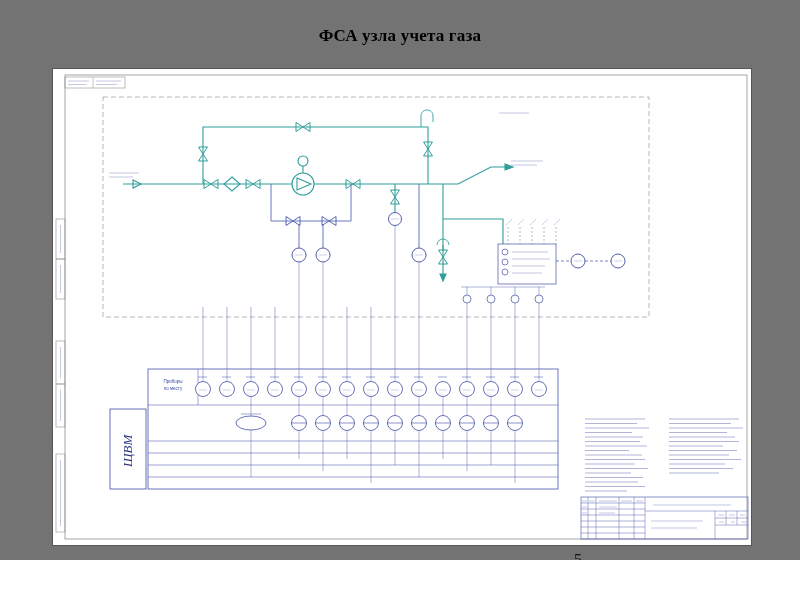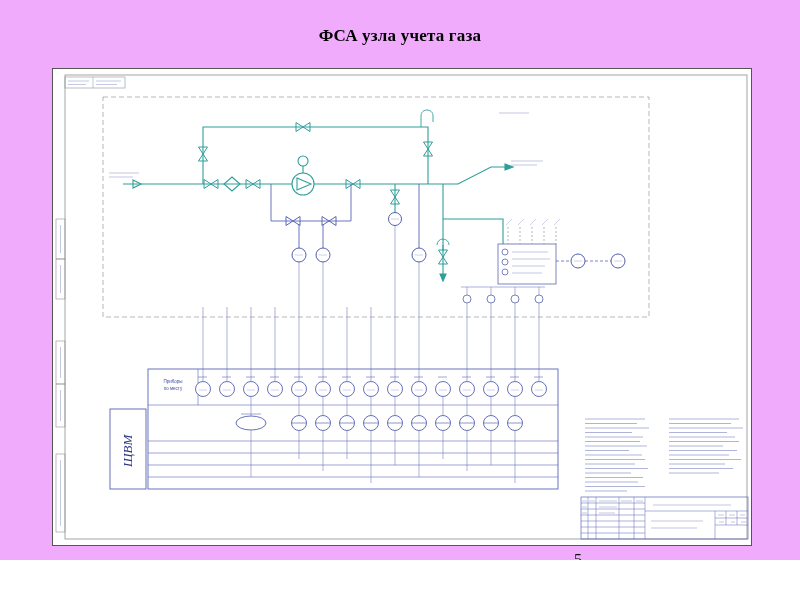--- a/index.html
+++ b/index.html
@@ -1,17 +1,17 @@
 <!DOCTYPE html>
 <html><head>
 <meta charset="utf-8">
 <style>
   html,body{margin:0;padding:0;background:#fff;}
   body{width:800px;height:600px;font-family:"Liberation Serif",serif;}
-  .slide{position:relative;width:800px;height:560px;background:#f0abfc;overflow:hidden;}
+  .slide{position:relative;width:800px;height:560px;background:#737373;overflow:hidden;}
   .title{position:absolute;top:26px;left:0;width:100%;text-align:center;
          font-weight:bold;font-size:17px;color:#000;letter-spacing:0.2px;}
   .sheet{position:absolute;left:52px;top:68px;width:700px;height:478px;
          border:1px solid #555;box-sizing:border-box;background:#fff;}
   .page-number{position:absolute;left:574px;top:551px;font-size:16px;color:#111;}
   svg{display:block;width:100%;height:100%;}
   .s-frame{stroke:#909090;}
   .pipe{stroke:#2f9e9a;}
   .blu{stroke:#5a66b5;}
   .ink{stroke:#3f4da5;}

